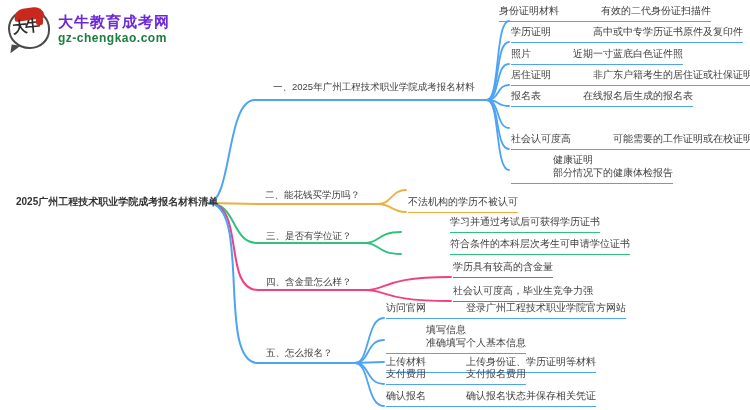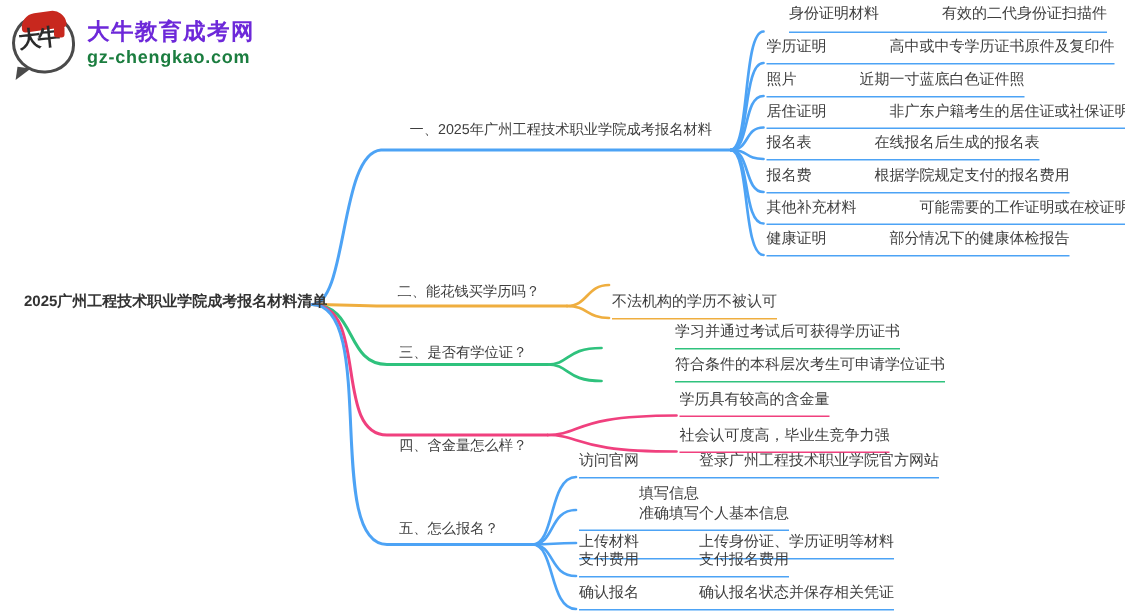--- a/index.html
+++ b/index.html
@@ -106,52 +106,48 @@
       <div class="logo-title">大牛教育成考网</div>
       <div class="logo-domain">gz-chengkao.com</div>
     </div>
   </div>
 
   <div class="root-label" style="left:16px;top:195px;">2025广州工程技术职业学院成考报名材料清单</div>
 
   <div class="node-label" style="left:273px;top:80px;">一、2025年广州工程技术职业学院成考报名材料</div>
   <div class="node-label" style="left:265px;top:188px;">二、能花钱买学历吗？</div>
   <div class="node-label" style="left:266px;top:229px;">三、是否有学位证？</div>
-  <div class="node-label" style="left:266px;top:275px;margin-top:16px;">四、含金量怎么样？</div>
+  <div class="node-label" style="left:266px;top:275px;">四、含金量怎么样？</div>
   <div class="node-label" style="left:266px;top:346px;">五、怎么报名？</div>
 
-  <div class="row u-blue" style="left:526px;top:4px;font-family:Liberation Mono, monospace;">
+  <div class="row u-blue" style="left:499px;top:4px;">
     <span class="label">身份证明材料</span>
     <span class="desc gapped">有效的二代身份证扫描件</span>
   </div>
   <div class="row u-blue" style="left:511px;top:25px;align-items:flex-end;">
     <span class="label">学历证明</span>
     <span class="desc gapped">高中或中专学历证书原件及复印件</span>
   </div>
   <div class="row u-blue" style="left:511px;top:47px;">
     <span class="label">照片</span>
     <span class="desc gapped">近期一寸蓝底白色证件照</span>
   </div>
   <div class="row u-blue" style="left:511px;top:68px;">
     <span class="label">居住证明</span>
     <span class="desc gapped">非广东户籍考生的居住证或社保证明</span>
   </div>
   <div class="row u-blue" style="left:511px;top:89px;">
     <span class="label">报名表</span>
     <span class="desc gapped">在线报名后生成的报名表</span>
   </div>
-  <div class="row u-blue" style="left:511px;top:111px;">
-    <span class="label">报名费</span>
-    <span class="desc gapped">根据学院规定支付的报名费用</span>
-  </div>
   <div class="row u-blue" style="left:511px;top:132px;">
-    <span class="label">其他补充材料</span>
+    <span class="label">社会认可度高</span>
     <span class="desc gapped">可能需要的工作证明或在校证明</span>
   </div>
-  <div class="row u-blue" style="left:511px;top:153px;">
+  <div class="row u-blue" style="left:511px;top:153px;flex-direction:column;">
     <span class="label">健康证明</span>
     <span class="desc gapped">部分情况下的健康体检报告</span>
   </div>
 
   <div class="row u-orange" style="left:408px;top:195px;">
     <span class="desc">不法机构的学历不被认可</span>
   </div>
 
   <div class="row u-green" style="left:403px;top:215px;">
     <span class="desc">学习并通过考试后可获得学历证书</span>

